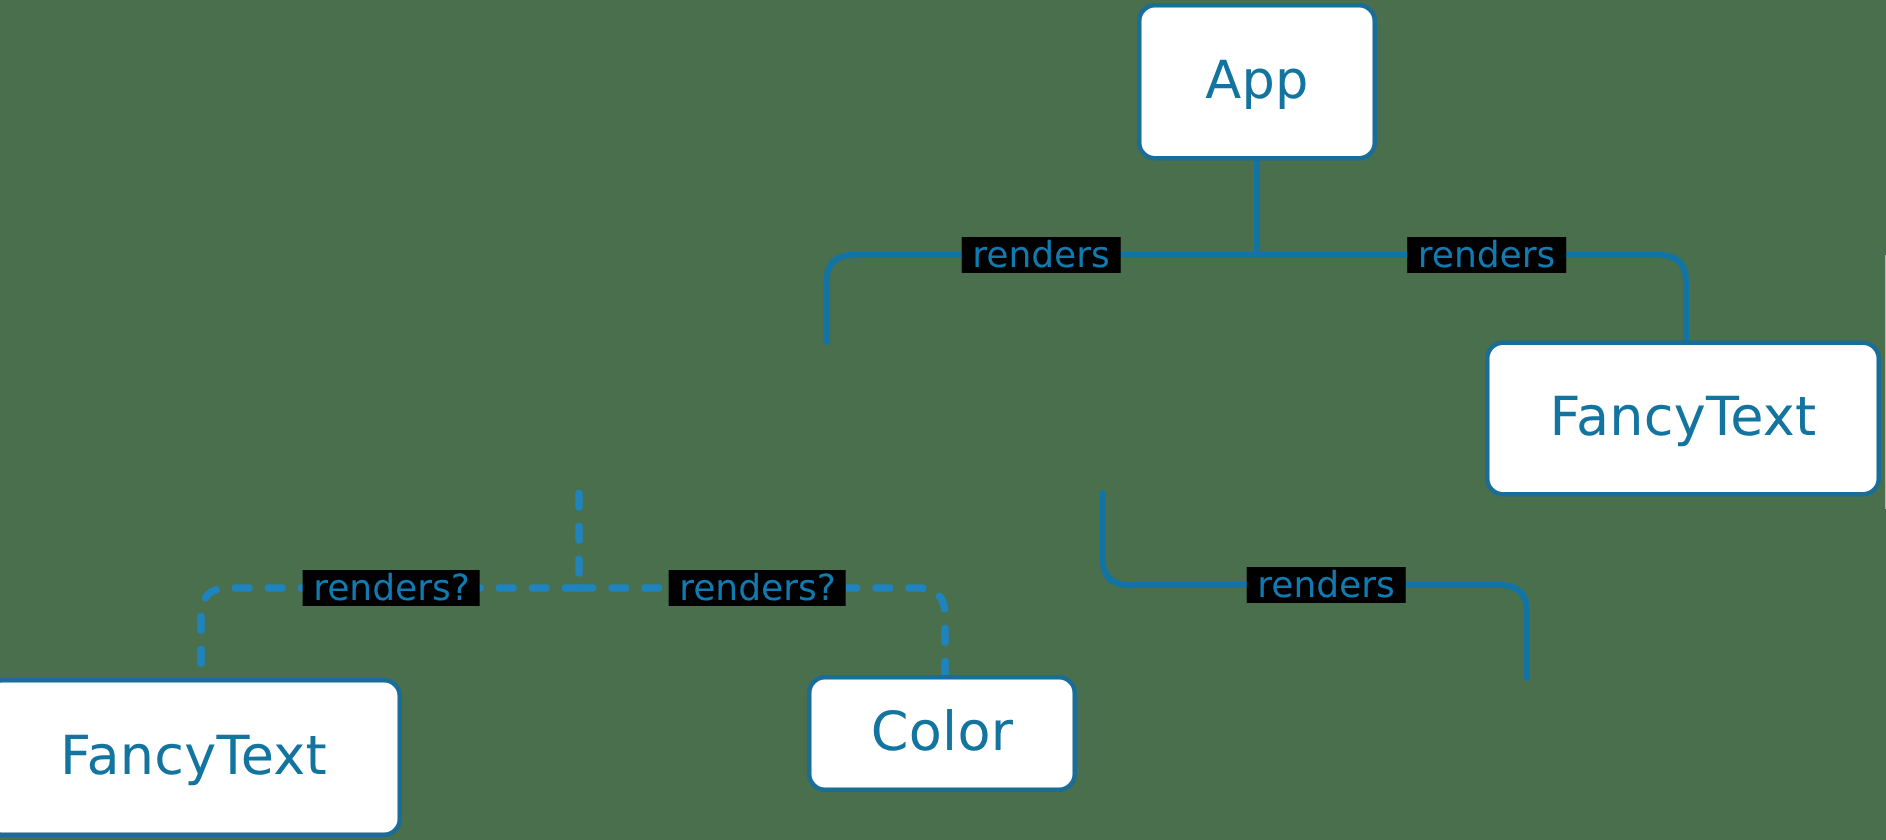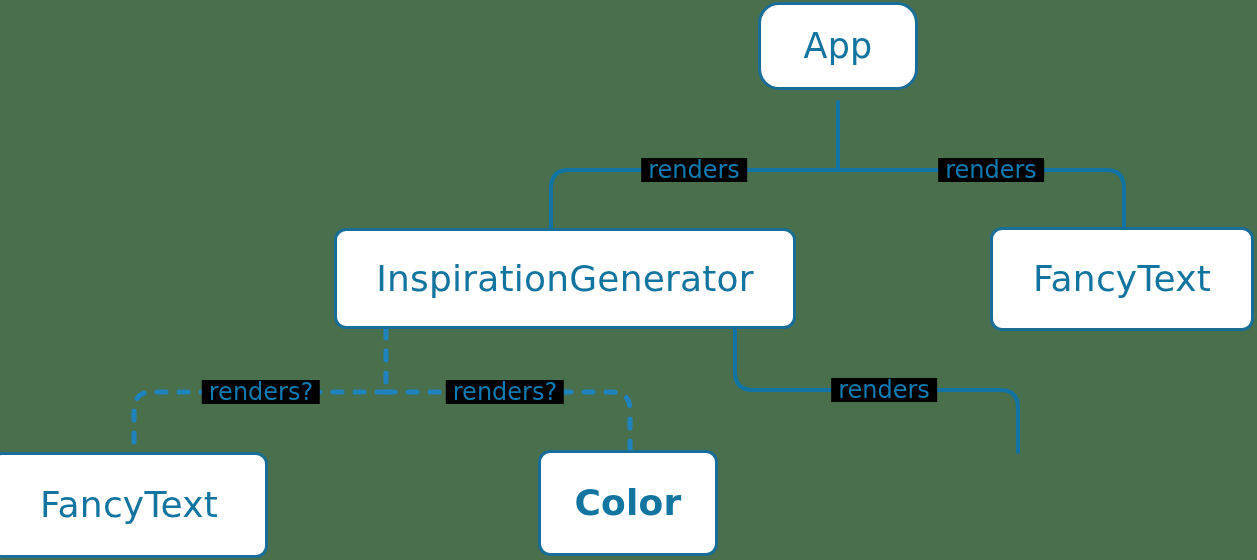--- a/index.html
+++ b/index.html
@@ -49,25 +49,25 @@
     font-size: 24px;
     line-height: 1;
     white-space: nowrap;
     z-index: 2;
     transform: translate(-50%, -50%);
     background: #000000;
     padding: 0 7px;
   }
 
   
-  #node-app          { left: 758px;  top: 2px;   width: 160px; height: 88px; border-radius: 21px; }
+  #node-app          { left: 758px;  top: 2px;   width: 160px; height: 105px; }
   #node-inspiration  { left: 334px;  top: 228px; width: 462px; height: 101px; }
   #node-fancytext-r  { left: 990px;  top: 227px; width: 264px; height: 104px; }
   #node-fancytext-b  { left: -10px;  top: 452px; width: 278px; height: 106px; }
-  #node-color        { left: 538px;  top: 450px; width: 180px; height: 106px; font-weight: bold; }
+  #node-color        { left: 538px;  top: 450px; width: 180px; height: 78px; }
   #node-copyright    { left: 878px;  top: 452px; width: 268px; height: 106px; }
 </style>
 </head>
 <body>
 
 <div id="canvas">
 
   <svg id="edges" viewBox="0 0 1257 560" xmlns="http://www.w3.org/2000/svg">
 
     <path d="M 838 102 L 838 170" fill="none" stroke="#1274a5" stroke-width="4" stroke-linecap="round"></path>
@@ -88,23 +88,20 @@
   <div class="edge-label" style="left:694px; top:170px;">renders</div>
   <div class="edge-label" style="left:991px; top:170px;">renders</div>
   <div class="edge-label" style="left:261px; top:392px;">renders?</div>
   <div class="edge-label" style="left:505px; top:392px;">renders?</div>
   <div class="edge-label" style="left:884px; top:390px;">renders</div>
 
   <div class="node" id="node-app">
     <span class="node-label">App</span>
   </div>
 
-  <div class="node" id="node-inspiration">
-    <span class="node-label big">InspirationGenerator</span>
-  </div>
 
   <div class="node" id="node-fancytext-r">
     <span class="node-label big">FancyText</span>
   </div>
 
   <div class="node" id="node-fancytext-b">
     <span class="node-label big">FancyText</span>
   </div>
 
   <div class="node" id="node-color">

